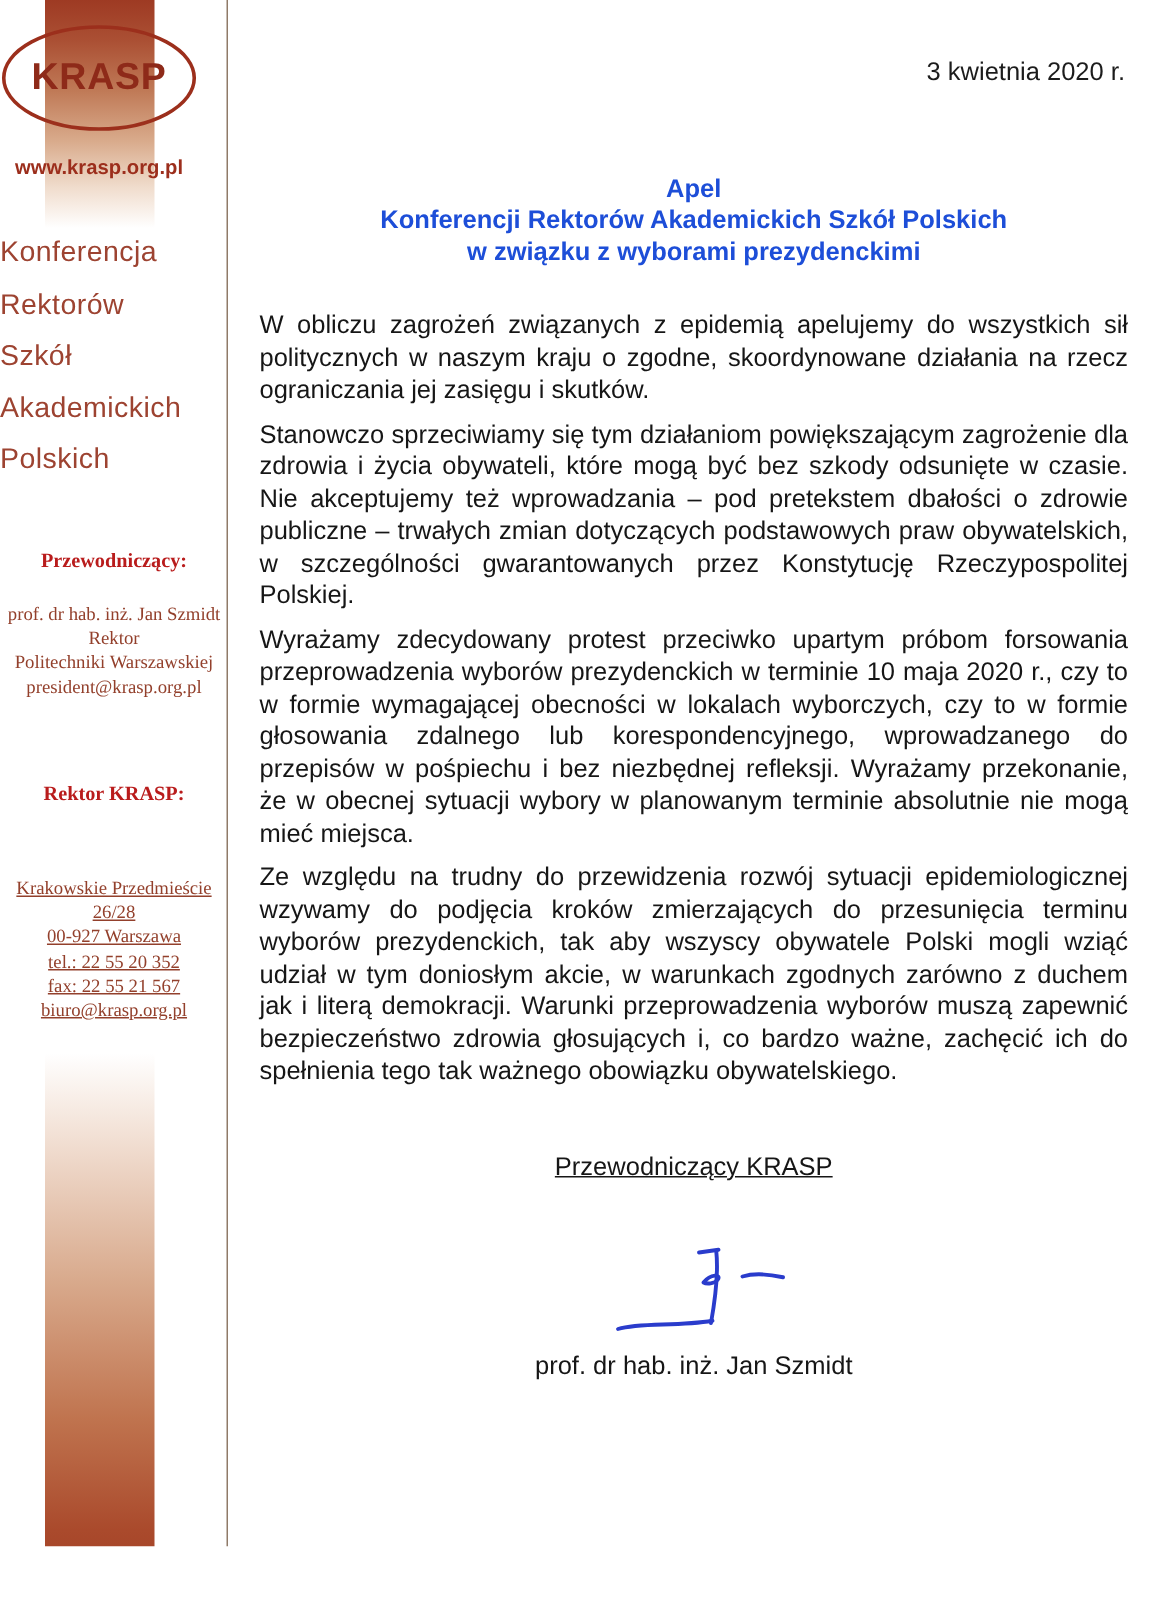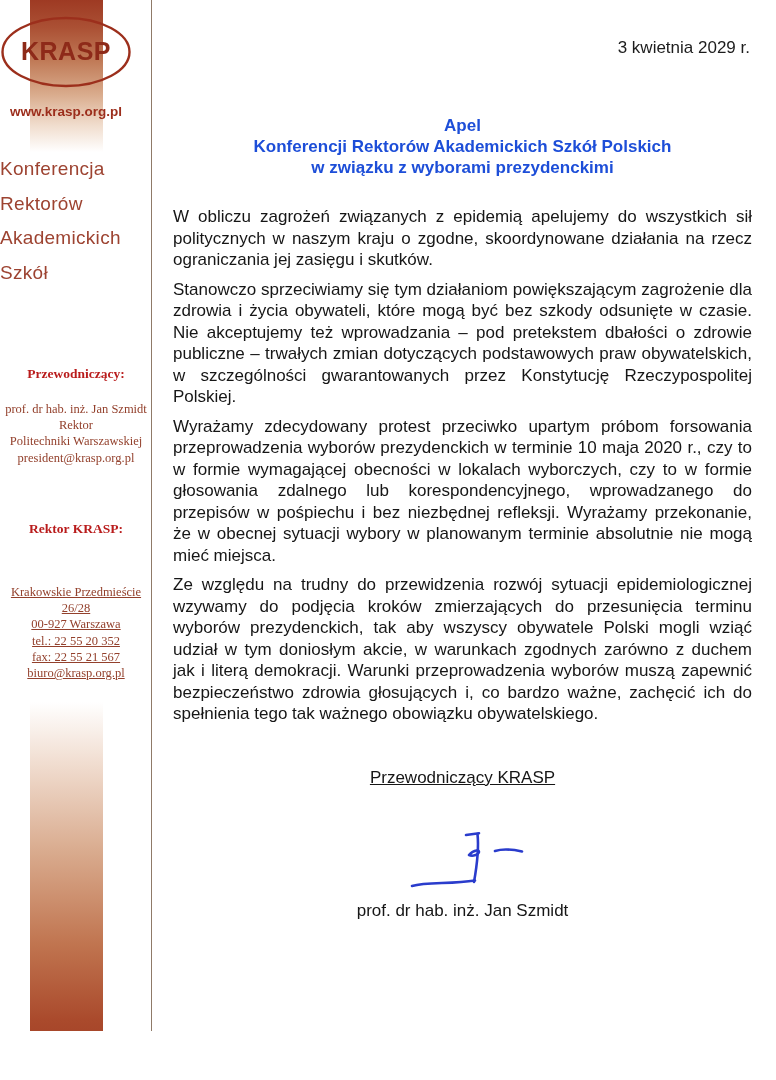--- a/index.html
+++ b/index.html
@@ -102,43 +102,44 @@
 
   <svg class="logo-oval" width="132" height="72" viewBox="0 0 132 72">
     <ellipse cx="66" cy="36" rx="63.5" ry="34" fill="none" stroke="#9c2f1c" stroke-width="2.4"></ellipse>
   </svg>
   <div class="logo-text">KRASP</div>
   <div class="site-url">www.krasp.org.pl</div>
 
   <div class="org-name">
     <div>Konferencja</div>
     <div>Rektorów</div>
+    <div>Szkół</div>
     <div>Akademickich</div>
-    <div>Szkół</div>
+    <div>Polskich</div>
   </div>
 
   <div class="sb-label chairman-label">Przewodniczący:</div>
   <div class="sb-lines chairman-lines">
     <div>prof. dr hab. inż. Jan Szmidt</div>
     <div>Rektor</div>
     <div>Politechniki Warszawskiej</div>
     <div>president@krasp.org.pl</div>
   </div>
 
   <div class="sb-label office-label">Rektor KRASP:</div>
   <div class="sb-lines office-lines">
     <div>Krakowskie Przedmieście 26/28</div>
     <div>00-927 Warszawa</div>
     <div>tel.: 22 55 20 352</div>
     <div>fax: 22 55 21 567</div>
     <div>biuro@krasp.org.pl</div>
   </div>
 
   <div class="content">
-    <div class="date-line">3 kwietnia 2029 r.</div>
+    <div class="date-line">3 kwietnia 2020 r.</div>
 
     <div class="title-block">
       <div>Apel</div>
       <div>Konferencji Rektorów Akademickich Szkół Polskich</div>
       <div>w związku z wyborami prezydenckimi</div>
     </div>
 
     <div class="body-text">
       <p>W obliczu zagrożeń związanych z epidemią apelujemy do wszystkich sił politycznych w naszym kraju o zgodne, skoordynowane działania na rzecz ograniczania jej zasięgu i skutków.</p>
       <p>Stanowczo sprzeciwiamy się tym działaniom powiększającym zagrożenie dla zdrowia i życia obywateli, które mogą być bez szkody odsunięte w czasie. Nie akceptujemy też wprowadzania – pod pretekstem dbałości o zdrowie publiczne – trwałych zmian dotyczących podstawowych praw obywatelskich, w szczególności gwarantowanych przez Konstytucję Rzeczypospolitej Polskiej.</p>

